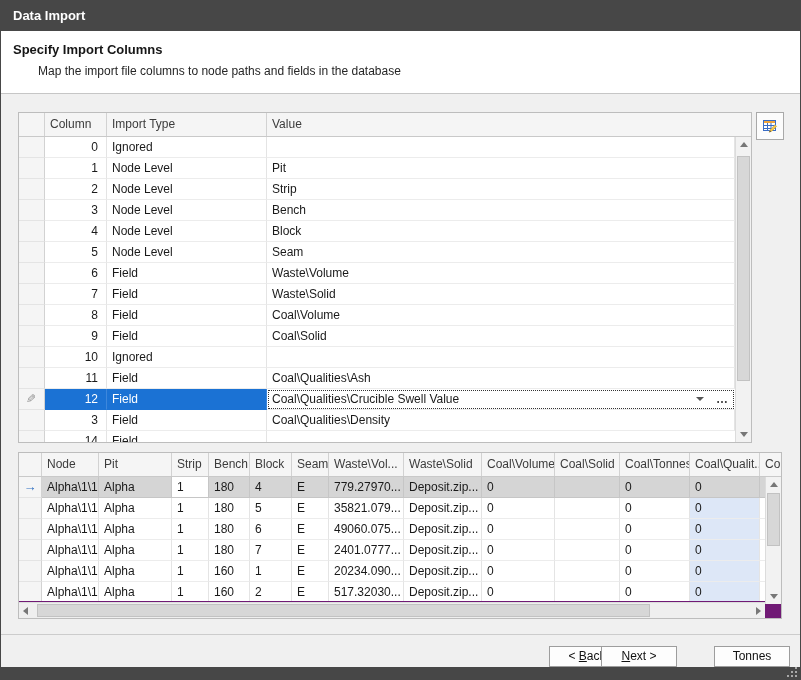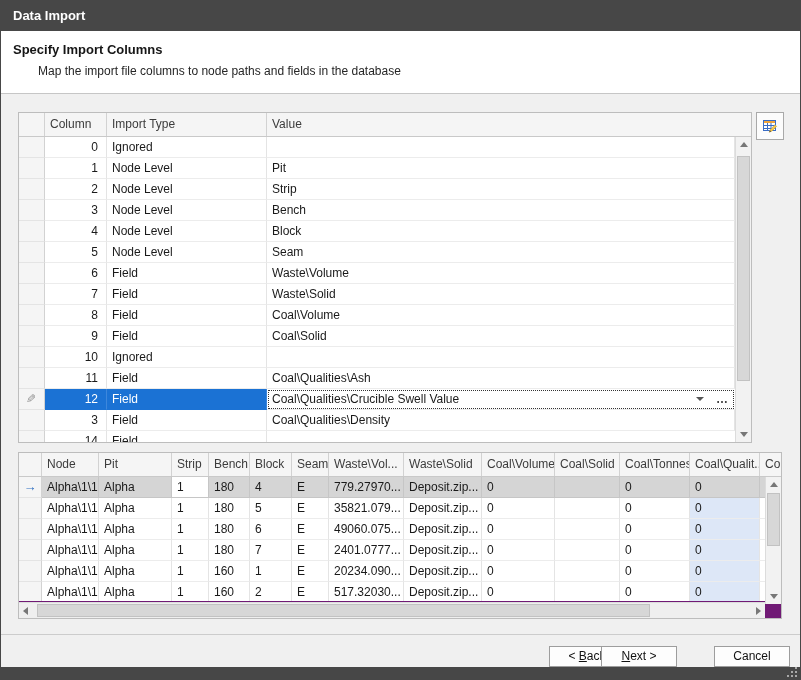--- a/index.html
+++ b/index.html
@@ -354,20 +354,20 @@
 
   <div class="footer-sep"></div>
 
   <div class="btn" id="btn-back">
     <span>&lt; </span><span class="accel">B</span><span>ack</span>
   </div>
   <div class="btn" id="btn-next">
     <span></span><span class="accel">N</span><span>ext &gt;</span>
   </div>
   <div class="btn" id="btn-cancel">
-    <span></span><span class="accel"></span><span>Cancel</span>
+    <span></span><span class="accel"></span><span>Tonnes</span>
   </div>
 
   <div class="bottom-strip">
     <div class="grip"></div>
   </div>
 
 </div>
 
 </body></html>

